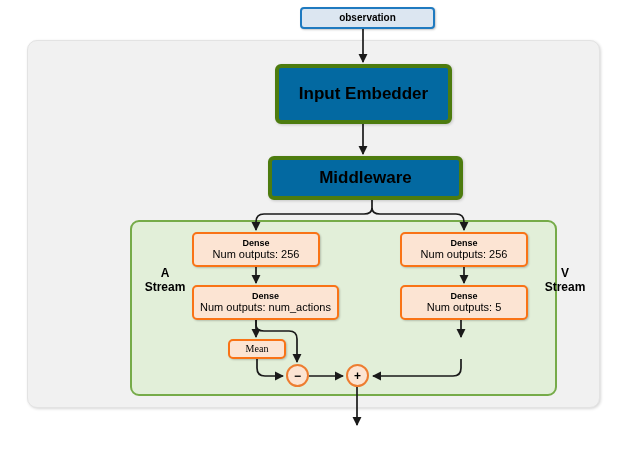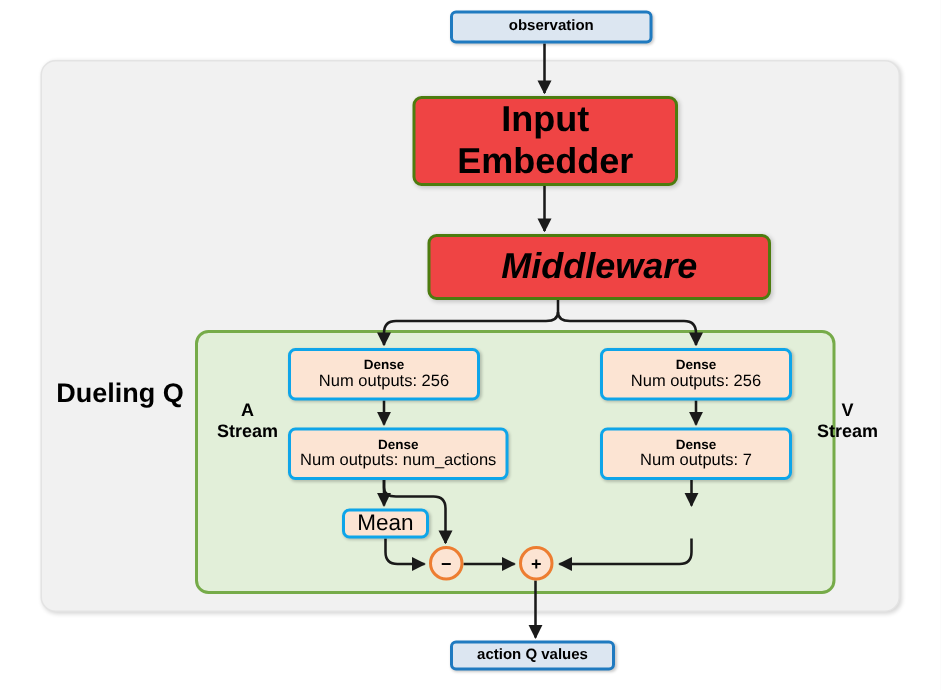--- a/index.html
+++ b/index.html
@@ -65,40 +65,40 @@
     border-radius: 4px;
     font-size: 10px;
     font-weight: 700;
     box-shadow: 1px 1px 2px rgba(0,0,0,0.22);
   }
   #node-observation { left: 300px; top: 7px; width: 135px; height: 22px; }
   #node-action-q    { left: 300px; top: 427px; width: 110px; height: 20px; }
 
   
   .green-block {
-    background: #ef4444;
-    border: 2px solid #4d7c0f;
+    background: #0369a1;
+    border: 4px solid #4d7c0f;
     border-radius: 6px;
-    font-size: 24px;
+    font-size: 17px;
     font-weight: 700;
     box-shadow: 1px 1px 3px rgba(0,0,0,0.18);
   }
   #node-input-embedder { left: 275px; top: 64px; width: 177px; height: 60px; }
-  #node-middleware     { left: 285px; top: 156px; width: 229px; height: 44px; font-style: italic; }
+  #node-middleware     { left: 268px; top: 156px; width: 195px; height: 44px; }
 
   
   .orange-box {
     background: #fce4d3;
-    border: 2px solid #0ea5e9;
+    border: 2px solid #f97316;
     border-radius: 5px;
     box-shadow: 1px 1px 2px rgba(0,0,0,0.2);
   }
   .orange-box .t1 { font-size: 9px; font-weight: 700; }
   .orange-box .t2 { font-size: 11px; font-weight: 400; }
-  .orange-box .solo { font-size: 15px; font-weight: 400; }
+  .orange-box .solo { font-size: 10px; font-weight: 400; font-family: Liberation Serif, serif; }
 
   #node-a-dense-1 { left: 192px; top: 232px; width: 128px; height: 35px; }
   #node-a-dense-2 { left: 192px; top: 285px; width: 147px; height: 35px; }
   #node-v-dense-1 { left: 400px; top: 232px; width: 128px; height: 35px; }
   #node-v-dense-2 { left: 400px; top: 285px; width: 128px; height: 35px; }
   #node-mean         { left: 228px; top: 339px; width: 58px; height: 20px; }
   #node-repeatvector { left: 412px; top: 339px; width: 96px; height: 20px; }
 
   
   .op-circle {
@@ -212,38 +212,34 @@
     <span class="solo">Mean</span>
   </div>
 
   <div class="node orange-box" id="node-v-dense-1">
     <span class="t1">Dense</span>
     <span class="t2">Num outputs: 256</span>
   </div>
 
   <div class="node orange-box" id="node-v-dense-2">
     <span class="t1">Dense</span>
-    <span class="t2">Num outputs: 7</span>
+    <span class="t2">Num outputs: 5</span>
   </div>
 
 
   <div class="op-circle" id="node-op-minus">
     <span>−</span>
   </div>
 
   <div class="op-circle" id="node-op-plus">
     <span>+</span>
   </div>
 
-  <div class="node io-box" id="node-action-q">
-    <span>action Q values</span>
-  </div>
 
   <div class="free-label" id="label-dueling-q-head">
-    <div>Dueling Q</div>
   </div>
 
   <div class="free-label" id="label-a-stream">
     <div>A</div>
     <div>Stream</div>
   </div>
 
   <div class="free-label" id="label-v-stream">
     <div>V</div>
     <div>Stream</div>

